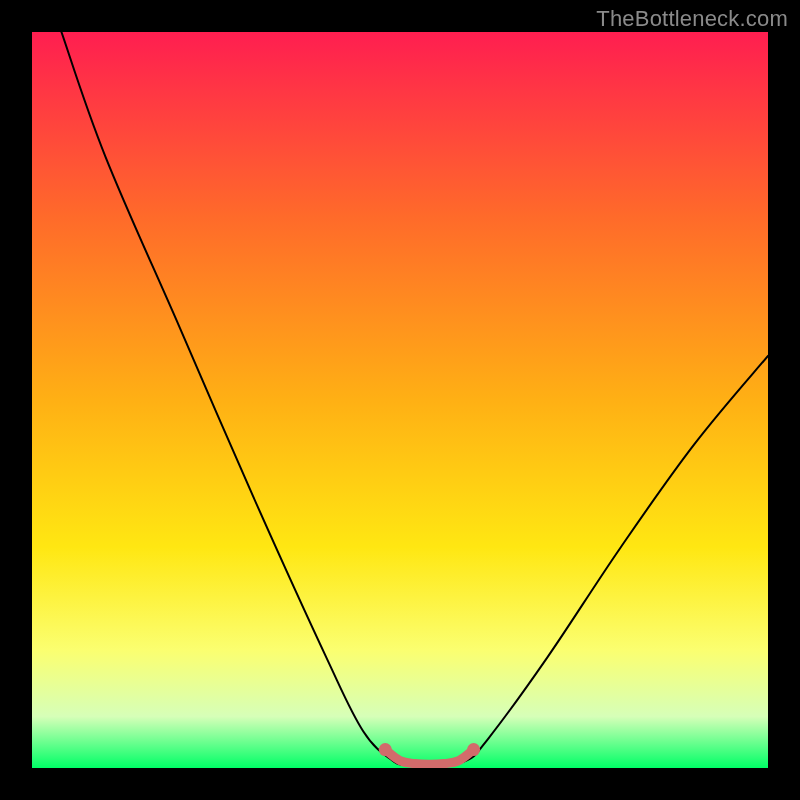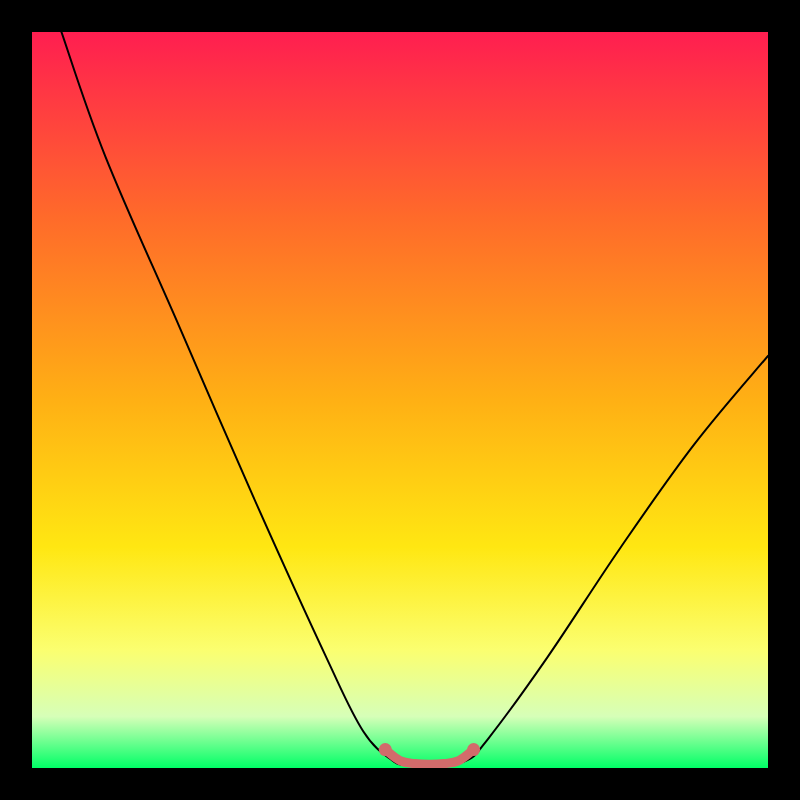--- a/index.html
+++ b/index.html
@@ -40,20 +40,21 @@
     font-size: 22px;
     color: #8a8a8a;
     font-weight: 400;
     letter-spacing: 0.2px;
   }
 </style>
 </head>
 <body>
 
 <div class="canvas">
+  <div class="watermark">TheBottleneck.com</div>
   <div class="plot-area">
     <svg class="gradient" viewBox="0 0 736 736" preserveAspectRatio="none">
       <defs>
         <linearGradient id="bg-grad" x1="0" y1="0" x2="0" y2="1">
             <stop offset="0%" stop-color="#ff1e50"></stop>
             <stop offset="25%" stop-color="#ff6a2a"></stop>
             <stop offset="50%" stop-color="#ffb014"></stop>
             <stop offset="70%" stop-color="#ffe712"></stop>
             <stop offset="84%" stop-color="#fbff70"></stop>
             <stop offset="93%" stop-color="#d6ffb8"></stop>

